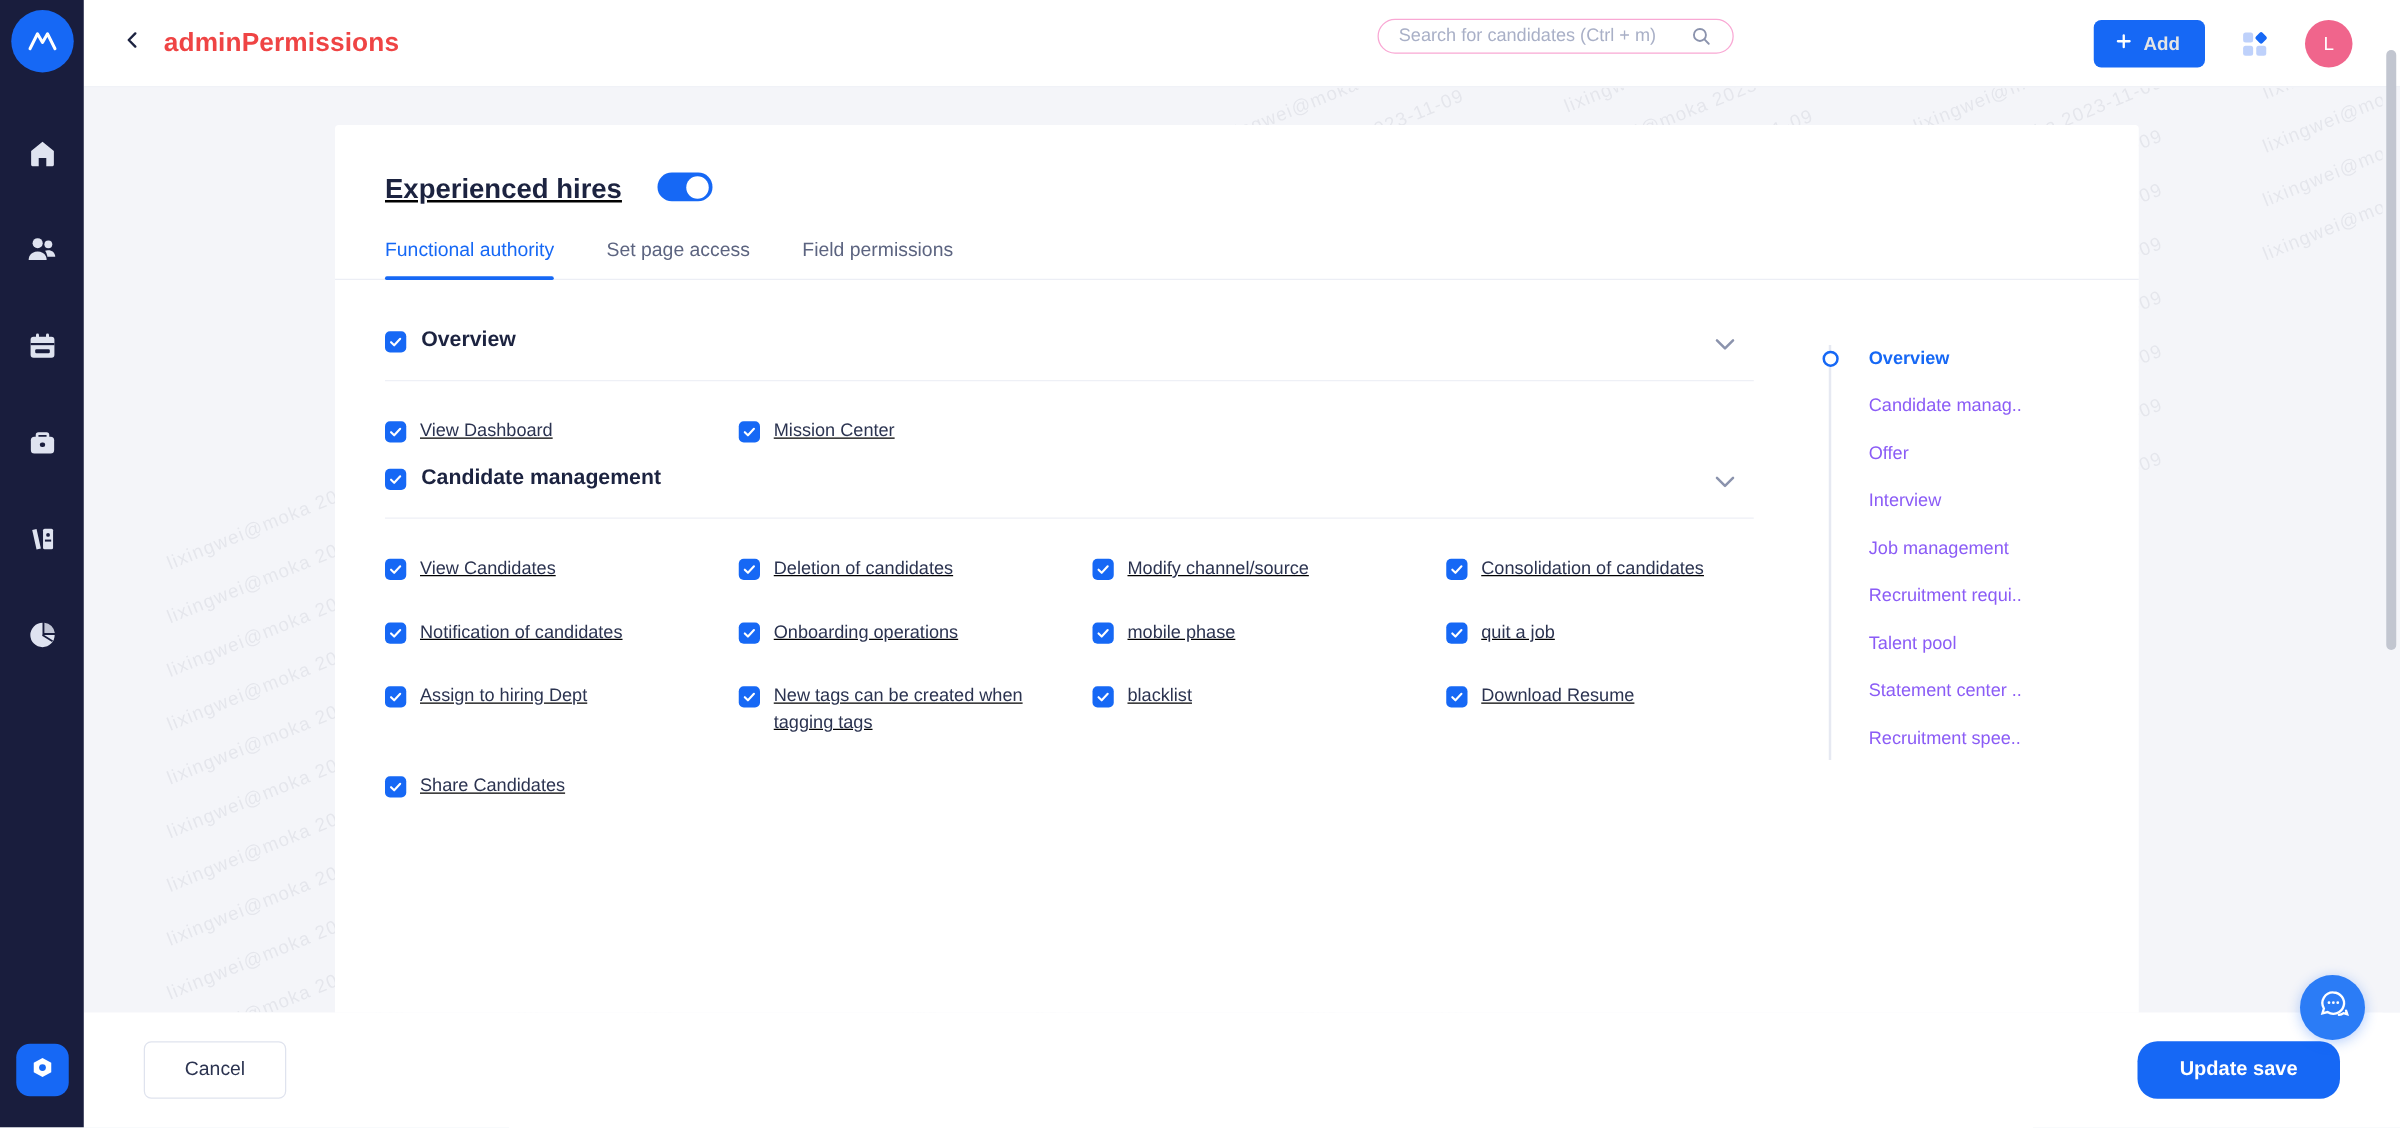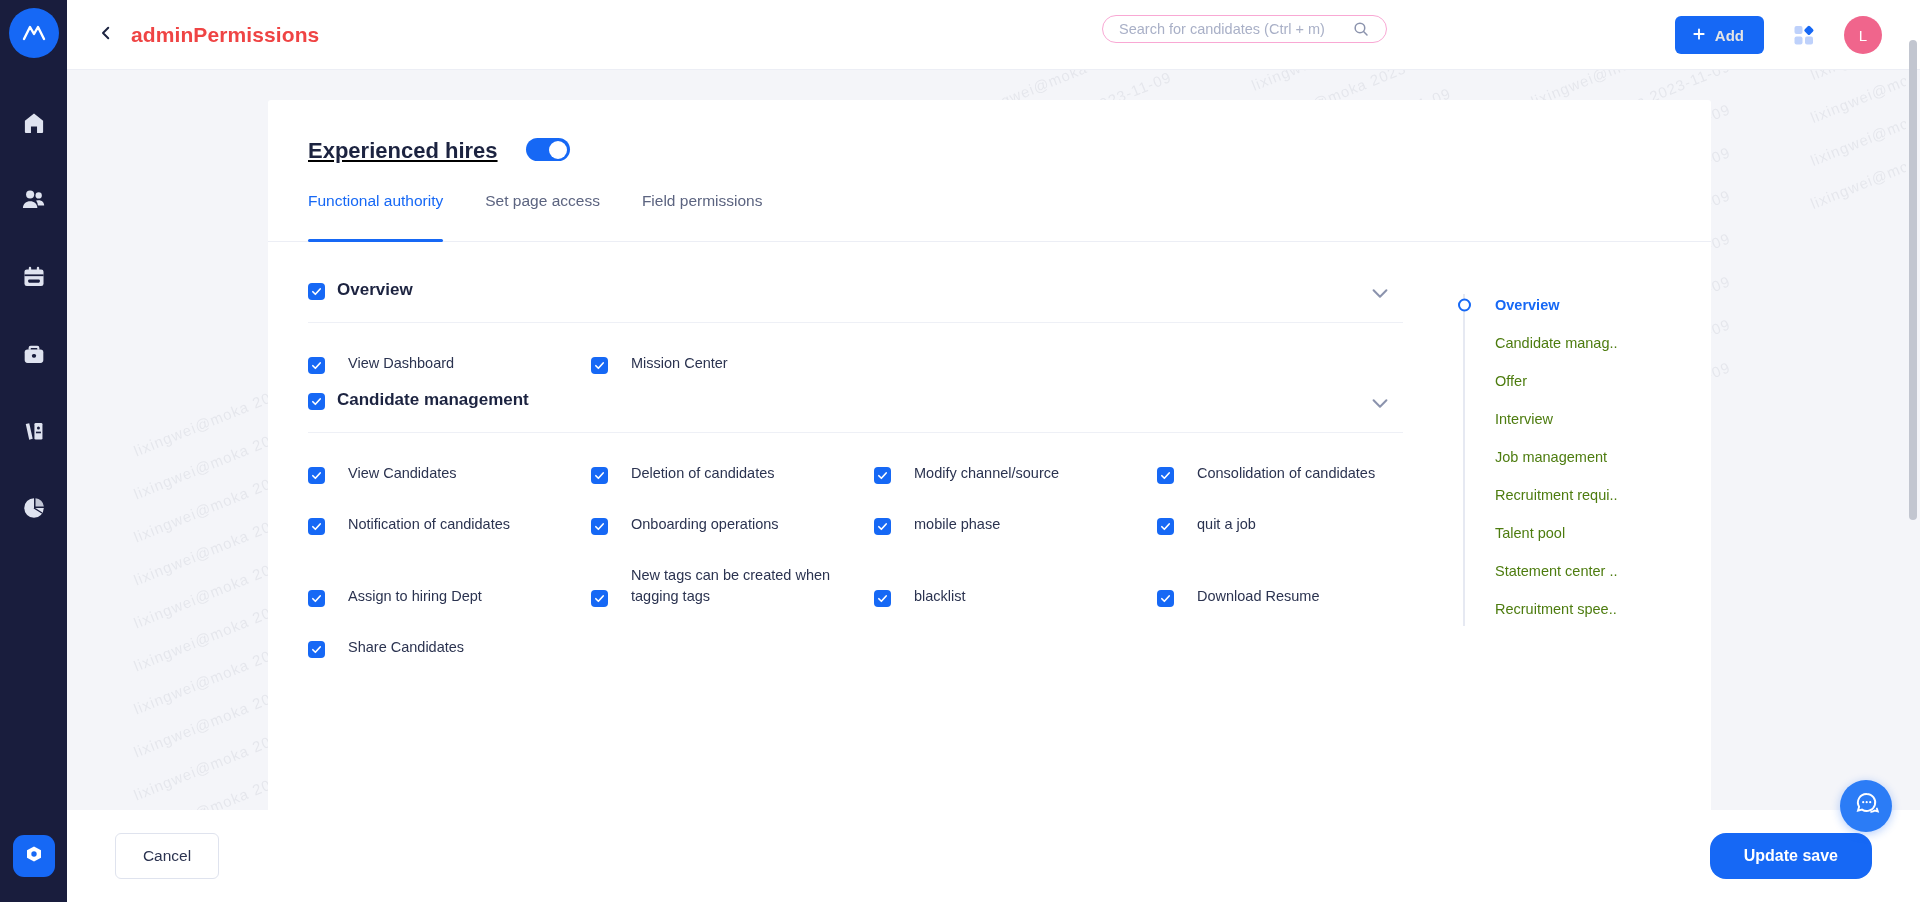--- a/index.html
+++ b/index.html
@@ -132,21 +132,21 @@
   .toggle .knob {
     position: absolute; top: 2.5px; right: 3px;
     width: 18px; height: 18px; border-radius: 50%; background: #fff;
   }
   .tabs {
     display: flex; gap: 42px; margin-top: 28px;
     border-bottom: 1px solid #eceef5;
     margin-left: -40px; margin-right: -40px; padding-left: 40px; padding-right: 40px;
   }
   .tab {
-    font-size: 15.5px; color: #5c6480; padding-bottom: 31px;
+    font-size: 15.5px; color: #5c6480; padding-bottom: 13px;
     cursor: pointer; position: relative;
   }
   .tab.active { color: #1668f5; font-weight: 400; }
   .tab.active::after {
     content: ""; position: absolute; left: 0; right: 0; bottom: -1px;
     height: 3px; background: #1668f5; border-radius: 2px;
   }
 
   
   .card-body { display: flex; padding: 0 0 0 0; }
@@ -163,62 +163,62 @@
     position: absolute; right: 12px; top: 2px;
     width: 22px; height: 22px; cursor: pointer;
   }
   .perm-grid {
     display: grid;
     grid-template-columns: 283px 283px 283px 283px;
     row-gap: 30px;
     padding-top: 30px;
     padding-bottom: 8px;
   }
-  .perm-item { display: flex; align-items: flex-end; gap: 23px; cursor: pointer; }
+  .perm-item { display: flex; align-items: flex-start; gap: 11px; cursor: pointer; text-decoration: underline; }
   .perm-label { font-size: 14.5px; color: #2b3350; line-height: 21px; max-width: 232px; }
 
   .cb {
     width: 17px; height: 17px; border-radius: 4px;
     background: #1668f5; flex: none; margin-top: 2px;
     display: flex; align-items: center; justify-content: center;
   }
   .cb svg { display: block; }
 
   
   .anchor-nav {
     width: 268px; padding: 44px 0 0 0;
     position: relative;
   }
   .anchor-line {
     position: absolute; left: 20px; top: 52px; bottom: 88px;
     width: 2px; background: #e6e9f2;
   }
   .anchor-item {
     height: 38px; display: flex; align-items: center;
-    padding-left: 52px; font-size: 14.5px; color: #4d7c0f;
+    padding-left: 52px; font-size: 14.5px; color: #8b5cf6;
     position: relative; cursor: pointer;
   }
   .anchor-item.active { color: #1668f5; font-weight: 700; }
   .anchor-dot {
     position: absolute; left: 15px; top: 50%; transform: translateY(-50%);
     width: 13px; height: 13px; border-radius: 50%;
     border: 2.5px solid #1668f5; background: #fff;
   }
 
   
   .footer {
     position: absolute; left: 67px; bottom: 0;
     width: 1853px; height: 92px;
     background: #ffffff;
     display: flex; align-items: center; justify-content: space-between;
     padding: 0 48px 0 48px;
     z-index: 25;
   }
   .btn-cancel {
-    width: 104px; height: 46px;
+    width: 114px; height: 46px;
     background: #fff; border: 1px solid #dfe3ee; border-radius: 6px;
     font-family: "Liberation Sans", sans-serif;
     font-size: 15.5px; color: #2b3350; cursor: pointer;
   }
   .btn-save {
     height: 46px; padding: 0 34px;
     background: #1668f5; border: none; border-radius: 16px;
     font-family: "Liberation Sans", sans-serif;
     font-size: 16px; font-weight: 700; color: #fff; cursor: pointer;
   }

